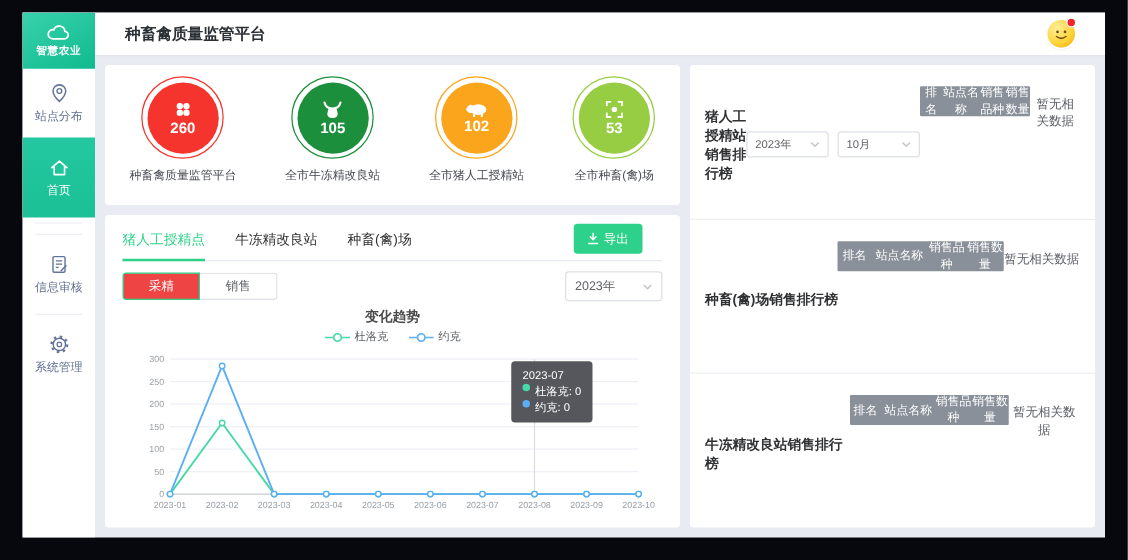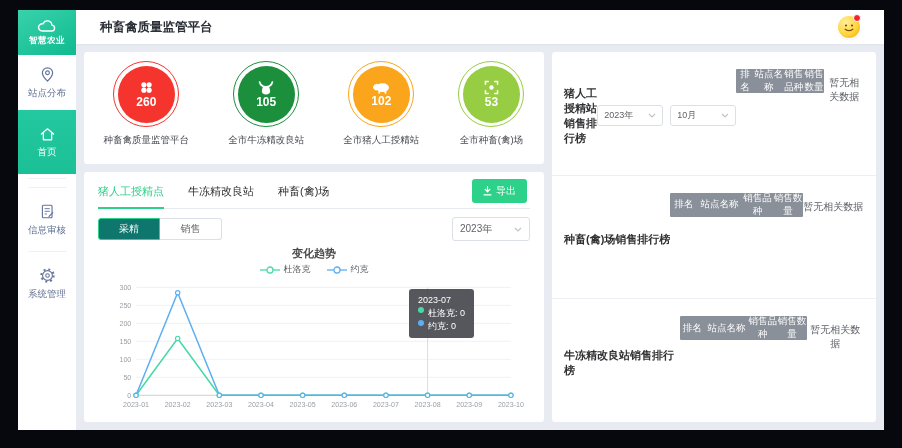--- a/index.html
+++ b/index.html
@@ -46,30 +46,30 @@
   .stat-label { margin-top:7px; font-size:9.5px; color:#45484f; }
 
   
   .chart-card { flex:1; padding:8px 14px 4px; display:flex; flex-direction:column; min-height:0; }
   .tabbar { position:relative; display:flex; gap:24px; align-items:center;
     border-bottom:1px solid #e7e9f0; padding:4px 0 9px; }
   .tab { font-size:11px; color:#303133; cursor:pointer; position:relative; }
   .tab.active { color:#2ed189; }
   .tab.active::after { content:""; position:absolute; left:0; right:0; bottom:-10px;
     height:2px; background:#2ed189; }
-  .export-btn { position:absolute; right:3px; top:-1px; background:#2ed189; color:#fff;
+  .export-btn { position:absolute; right:16px; top:-1px; background:#2ed189; color:#fff;
     font-size:10px; padding:5px 11px; border-radius:3px; display:flex; align-items:center;
     gap:4px; cursor:pointer; border:none; }
   .controls { margin-top:8px; display:flex; justify-content:space-between; align-items:center; }
   .toggle-group { display:flex; }
   .toggle-btn { min-width:62px; height:22px; font-size:10px; display:flex; align-items:center;
     justify-content:center; border:1px solid #dcdfe6; background:#fff; color:#606266; cursor:pointer; }
   .toggle-btn:first-child { border-radius:3px 0 0 3px; }
   .toggle-btn:last-child { border-radius:0 3px 3px 0; border-left:none; }
-  .toggle-btn.active { background:#0f766e; border-color:#2ed189; color:#fff; }
+  .toggle-btn.active { background:#ef4444; border-color:#2ed189; color:#fff; }
   .select { height:24px; border:1px solid #dcdfe6; border-radius:3px; background:#fff;
     display:flex; align-items:center; justify-content:space-between; padding:0 7px;
     font-size:10px; color:#606266; cursor:pointer; }
   .select.year { width:78px; }
   .chart-area { flex:1; position:relative; display:flex; flex-direction:column; min-height:0; margin-top:2px; }
   .chart-title { text-align:center; font-size:11px; font-weight:bold; color:#4a4a4a; margin-top:3px; }
   .legend { display:flex; justify-content:center; gap:16px; margin-top:2px; font-size:9px; color:#5e6266; }
   .legend-item { display:flex; align-items:center; gap:4px; }
   #chart-svg { width:100%; display:block; }
   .tooltip { position:absolute; left:72%; top:46px; background:rgba(72,74,80,0.93); color:#fff;

